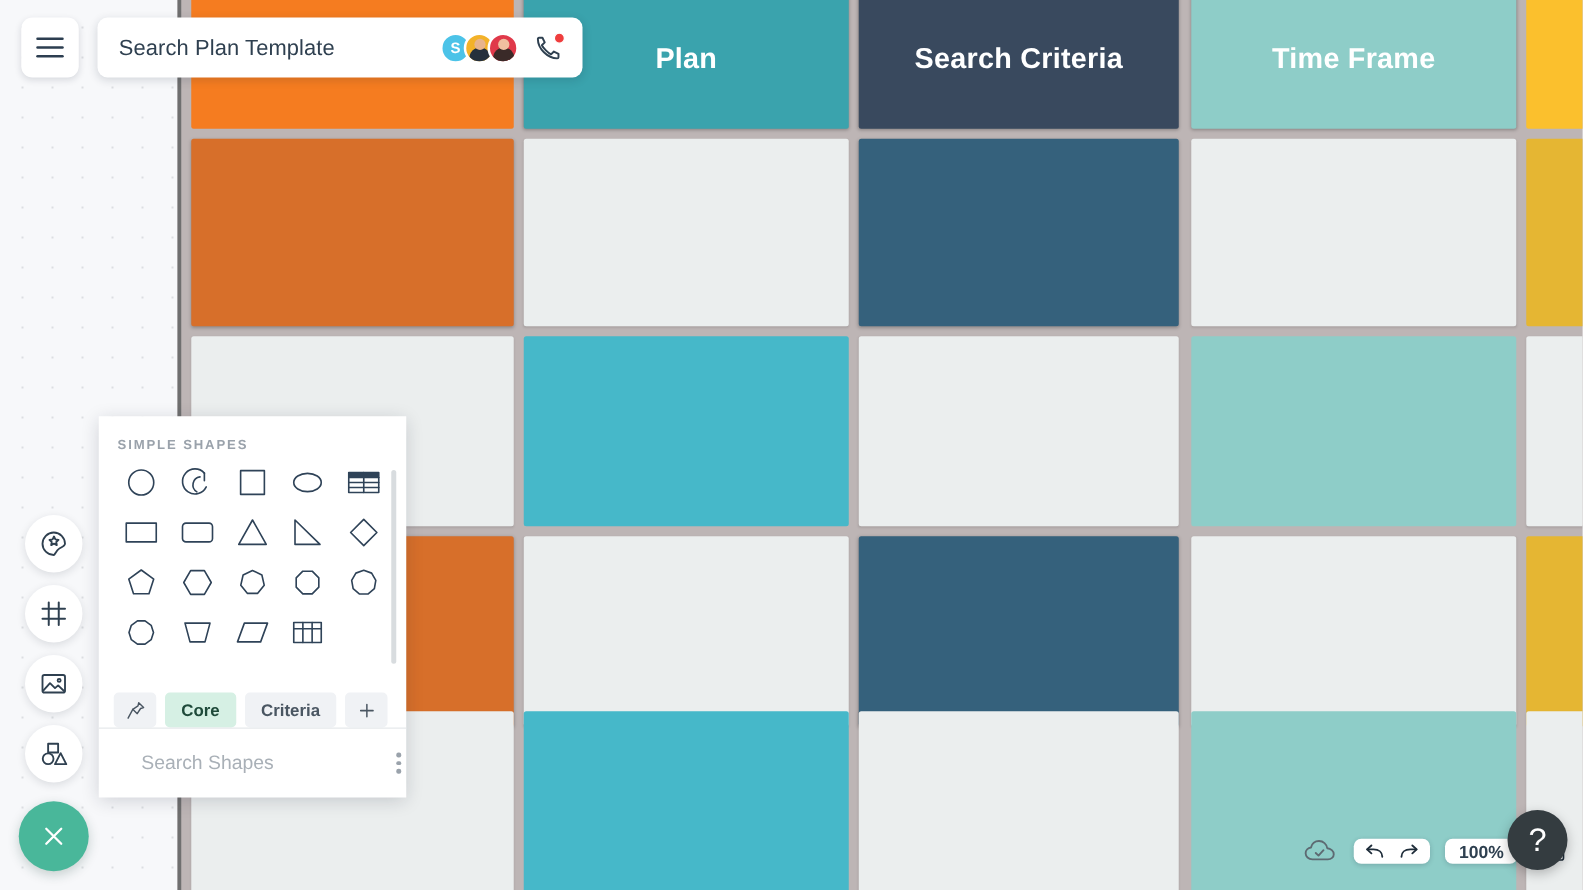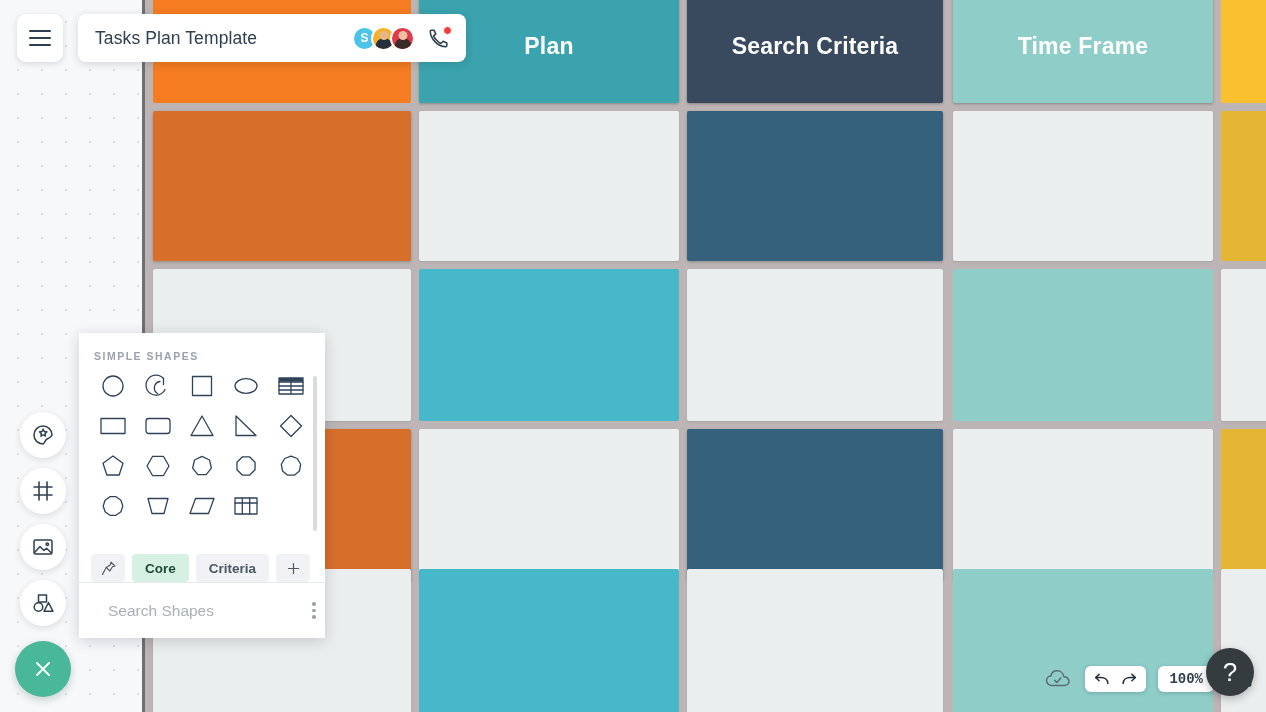--- a/index.html
+++ b/index.html
@@ -179,21 +179,21 @@
     cursor: pointer;
   }
   .tab.icon-only { width: 34px; padding: 0; }
   .tab.active { background: #d6f0e4; color: #1f4a3a; }
   .panel-divider {
     position: absolute; left: 0; right: 0; top: 249px;
     height: 1px; background: #e6e9ec;
   }
   .search-row {
     position: absolute; left: 0; right: 0; top: 250px; height: 55px;
-    display: flex; align-items: center; padding: 0 14px 0 19px;
+    display: flex; align-items: center; padding: 0 14px 0 24px;
   }
   .search-input {
     border: none; outline: none; background: transparent;
     font-family: "Liberation Sans", sans-serif;
     font-size: 15.5px; color: #8d959d;
     flex: 1 1 auto; margin-left: 10px;
   }
   .search-input::placeholder { color: #a9b0b7; }
   .kebab { display: flex; flex-direction: column; gap: 3px; cursor: pointer; padding: 4px; }
   .kebab i { width: 3.5px; height: 3.5px; border-radius: 50%; background: #9aa2ab; display: block; }
@@ -201,22 +201,21 @@
   
   .bottom-bar {
     position: absolute; right: 14px; bottom: 20px;
     display: flex; align-items: center; gap: 12px;
   }
   .cloud-ico { cursor: pointer; display: flex; align-items: center; }
   .pill {
     background: #ffffff; border-radius: 6px;
     box-shadow: 0 1px 4px rgba(20,30,50,.2);
     display: flex; align-items: center; justify-content: center;
-    height: 26px;
-    font-family: Liberation Mono, monospace;
+    height: 20px;
   }
   .pill.undo-redo { padding: 0 7px; gap: 9px; }
   .pill.zoom { padding: 0 11px; font-size: 14px; color: #2f4050; font-weight: bold; }
   .ur-btn { cursor: pointer; display: flex; align-items: center; }
   .kbd-ico { cursor: pointer; display: flex; align-items: center; }
   .help-fab {
     position: absolute; right: 12px; bottom: 16px;
     width: 48px; height: 48px; border-radius: 50%;
     background: #343c40;
     display: flex; align-items: center; justify-content: center;
@@ -316,21 +315,21 @@
       </div>
     </div>
 
   <div class="hamburger">
     <i></i>
     <i></i>
     <i></i>
   </div>
 
   <div class="titlebar">
-    <div class="doc-title">Tasks Plan Template</div>
+    <div class="doc-title">Search Plan Template</div>
     <div class="avatars">
       <div class="avatar av-s">
         <span>S</span>
       </div>
       <div class="avatar av-y"></div>
       <div class="avatar av-r"></div>
     </div>
     <div class="phone-btn">
       <svg width="22" height="22" viewBox="0 0 24 24" fill="none" stroke="#2f4050" stroke-width="1.7" stroke-linecap="round" stroke-linejoin="round">
         <path d="M6.5 3.5 H3.5 C2.9 3.5 2.5 4 2.5 4.6 C2.5 13 11 21.5 19.4 21.5 C20 21.5 20.5 21.1 20.5 20.5 V17.5 L16.5 15.5 L14 18 C11.5 16.8 7.2 12.5 6 10 L8.5 7.5 Z"></path>

